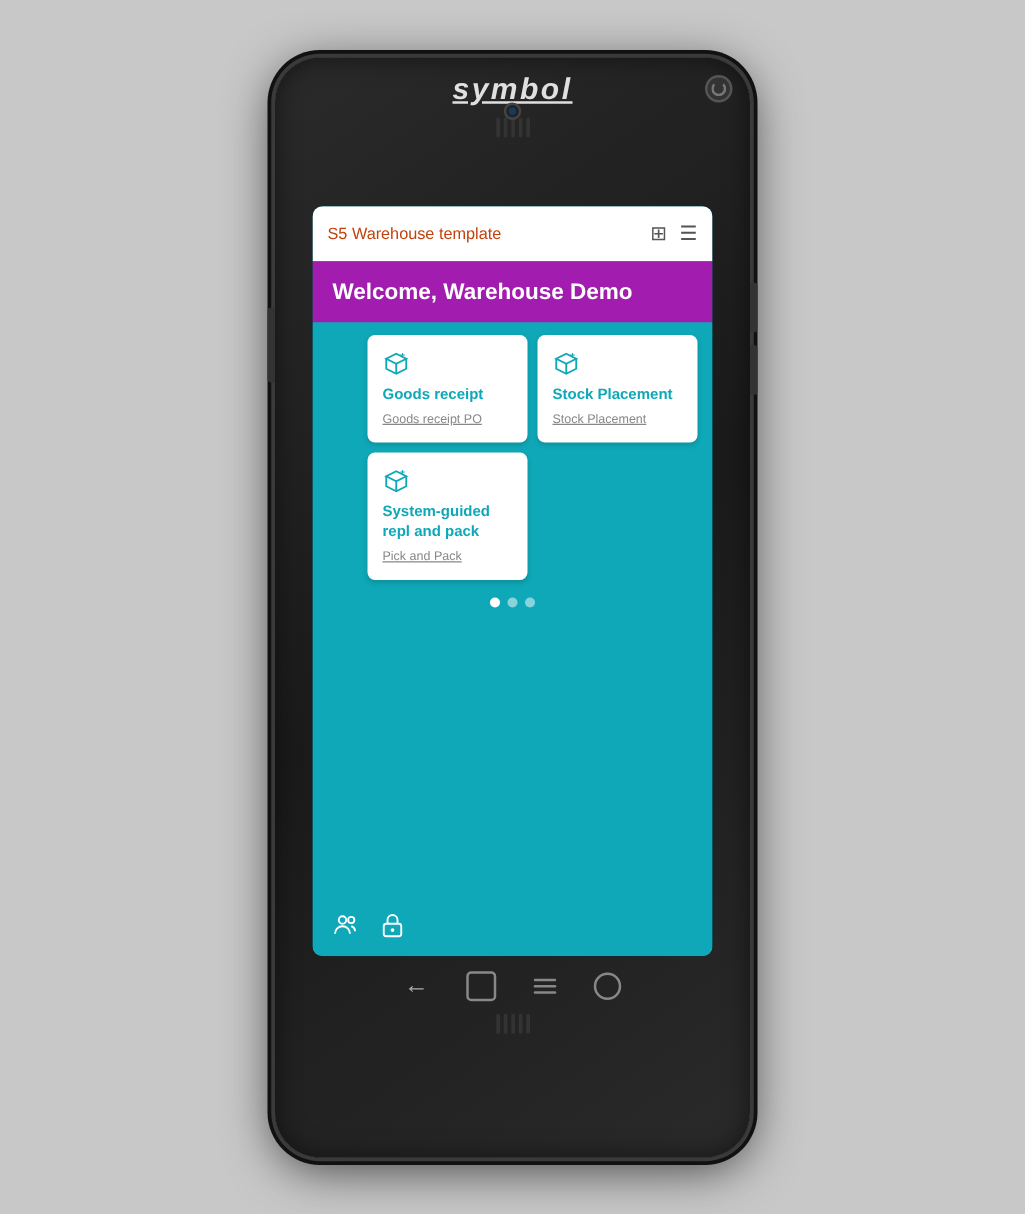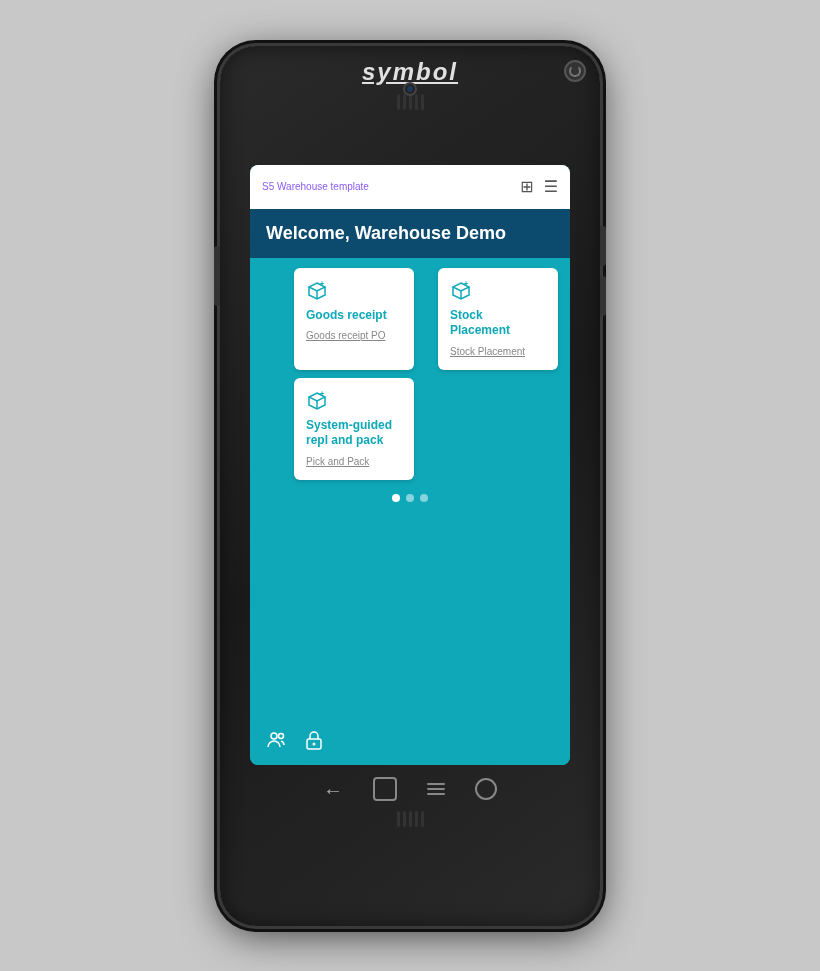--- a/index.html
+++ b/index.html
@@ -147,22 +147,22 @@
       background: #ffffff;
       height: 44px;
       display: flex;
       align-items: center;
       justify-content: space-between;
       padding: 0 12px;
       flex-shrink: 0;
     }
 
     .top-bar-title {
-      font-size: 10px;
-      color: #8b5cf6;
+      font-size: 13px;
+      color: #c2410c;
       font-weight: 500;
     }
 
     .top-bar-icons {
       display: flex;
       gap: 10px;
     }
 
     .icon-grid {
       color: #555;
@@ -171,21 +171,21 @@
     }
 
     .icon-list {
       color: #555;
       font-size: 16px;
       cursor: pointer;
     }
 
     
     .welcome-banner {
-      background: #0c4a6e;
+      background: #a21caf;
       padding: 14px 16px;
       flex-shrink: 0;
     }
 
     .welcome-text {
       color: white;
       font-size: 18px;
       font-weight: bold;
     }
 
@@ -196,21 +196,21 @@
       padding: 10px 12px;
       display: flex;
       flex-direction: column;
       gap: 8px;
     }
 
     
     .cards-row {
       display: grid;
       grid-template-columns: 1fr 1fr;
-      gap: 24px;
+      gap: 8px;
       padding-left: 32px;
     }
 
     .card {
       background: white;
       border-radius: 6px;
       padding: 12px;
       display: flex;
       flex-direction: column;
       gap: 6px;

